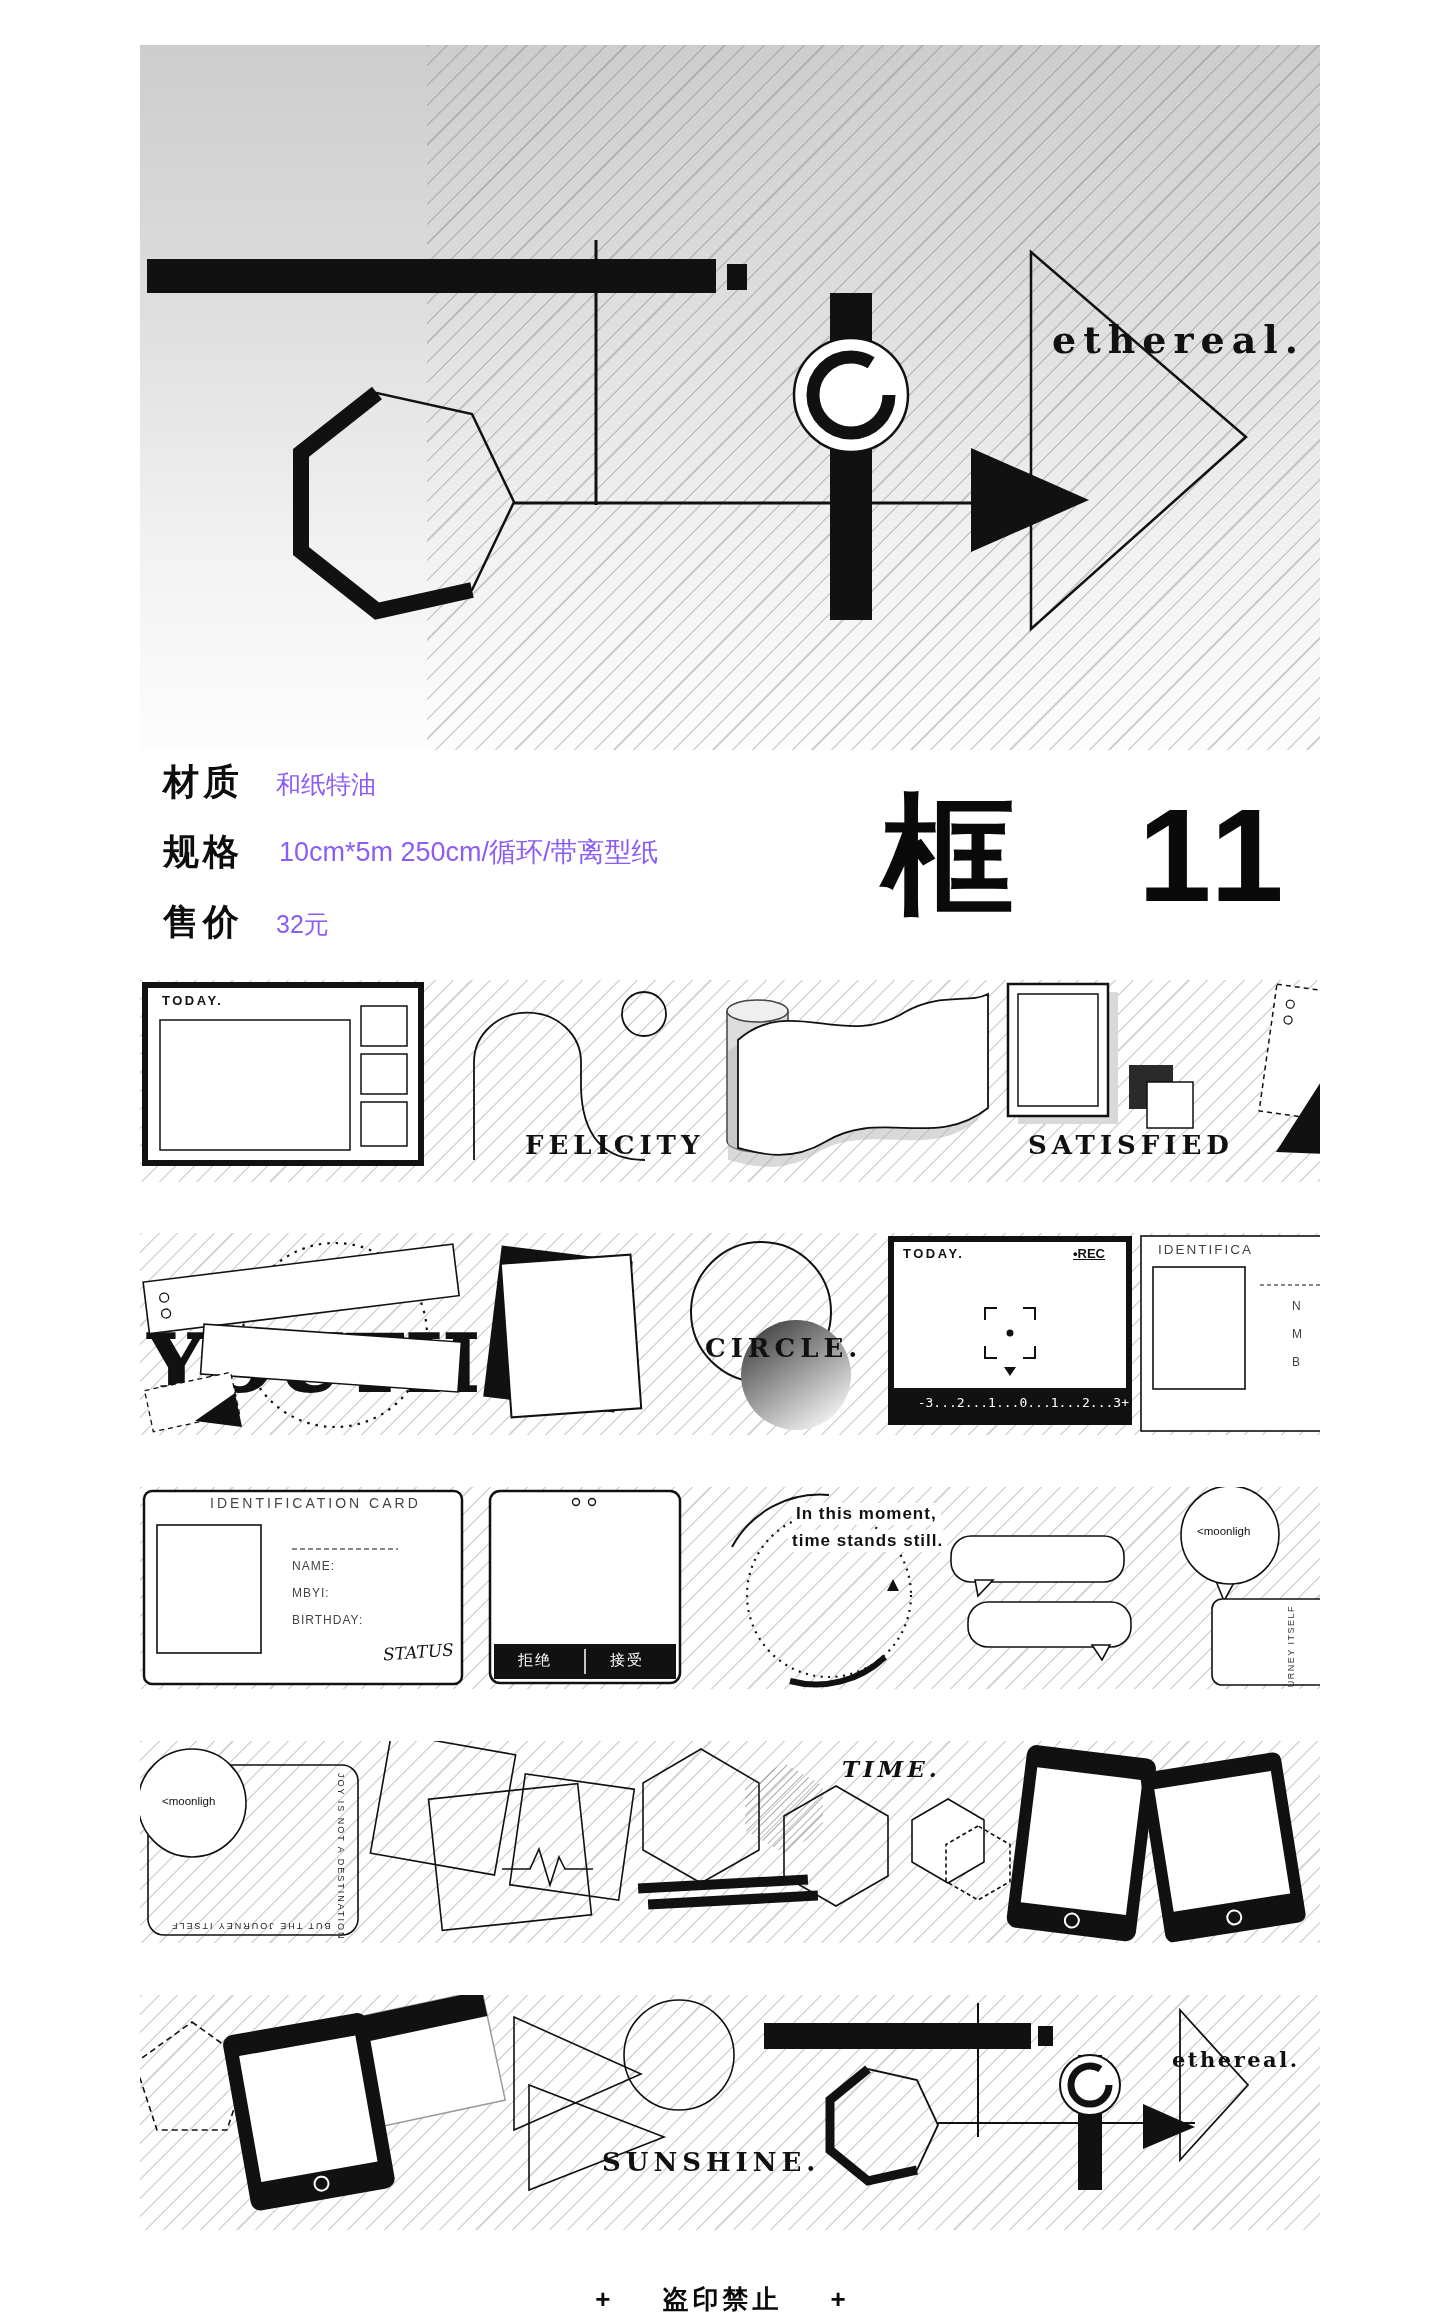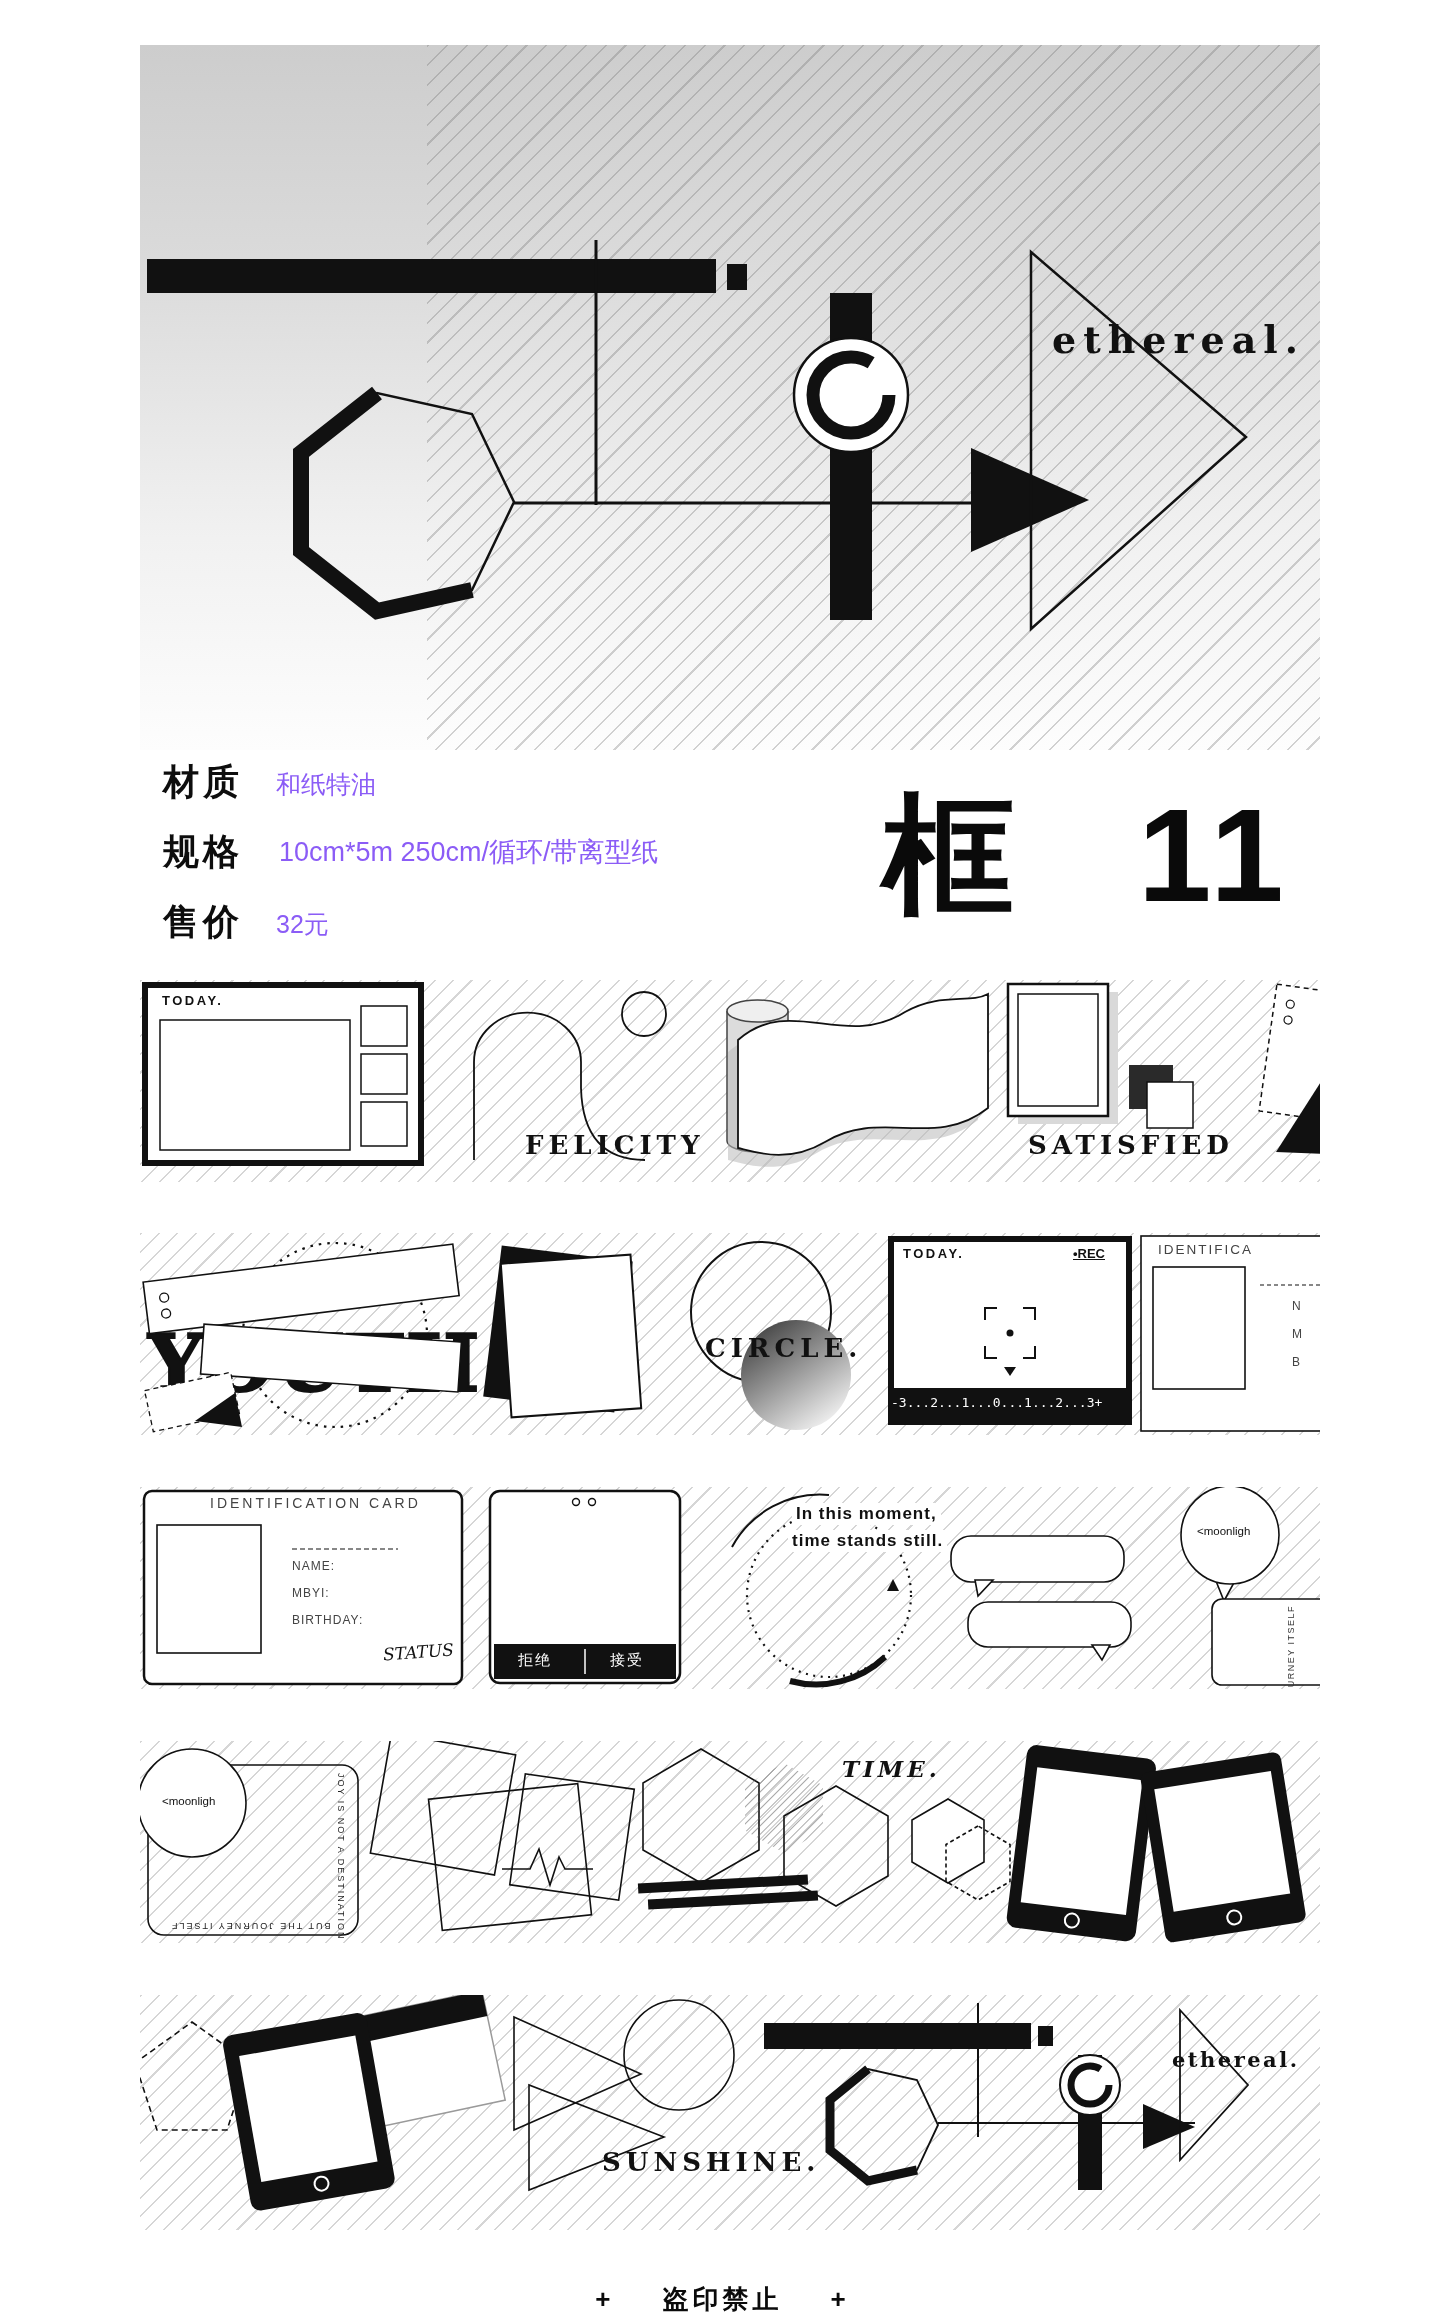--- a/index.html
+++ b/index.html
@@ -159,21 +159,21 @@
       </g>
       <g>
         <rect x="1001" y="3" width="230" height="195" fill="#fff" stroke="#111" stroke-width="1.6"></rect>
         <rect x="1013" y="34" width="92" height="122" fill="none" stroke="#111" stroke-width="1.6"></rect>
         <line x1="1120" y1="52" x2="1180" y2="52" stroke="#111" stroke-width="1.2" stroke-dasharray="4 3"></line>
       </g>
     </svg>
     <div class="t serif big-label" style="left:565px; top:100px;">CIRCLE.</div>
     <div class="t small-caps" style="left:763px; top:13px;">TODAY.</div>
     <div class="t" style="left:933px; top:13px; font-size:13px; font-weight:bold;text-decoration:underline;">•REC</div>
-    <div class="t mono white" style="left:751px; top:162px; width:238px; text-align:left; font-size:13px;">-3...2...1...0...1...2...3+</div>
+    <div class="t mono white" style="left:751px; top:162px; width:238px; text-align:right; font-size:13px;">-3...2...1...0...1...2...3+</div>
     <div class="t card-text" style="left:1018px; top:9px; font-size:13.5px; letter-spacing:2px;">IDENTIFICA</div>
     <div class="t card-text" style="left:1152px; top:66px; font-size:12px;">N</div>
     <div class="t card-text" style="left:1152px; top:94px; font-size:12px;">M</div>
     <div class="t card-text" style="left:1152px; top:122px; font-size:12px;">B</div>
   </div>
 
   <div class="tape-row" style="top:1487px; height:202px;">
     <svg class="row-art" viewBox="0 0 1180 202">
       <g>
         <rect x="4" y="4" width="318" height="193" rx="8" fill="#fff" stroke="#111" stroke-width="2.5"></rect>

